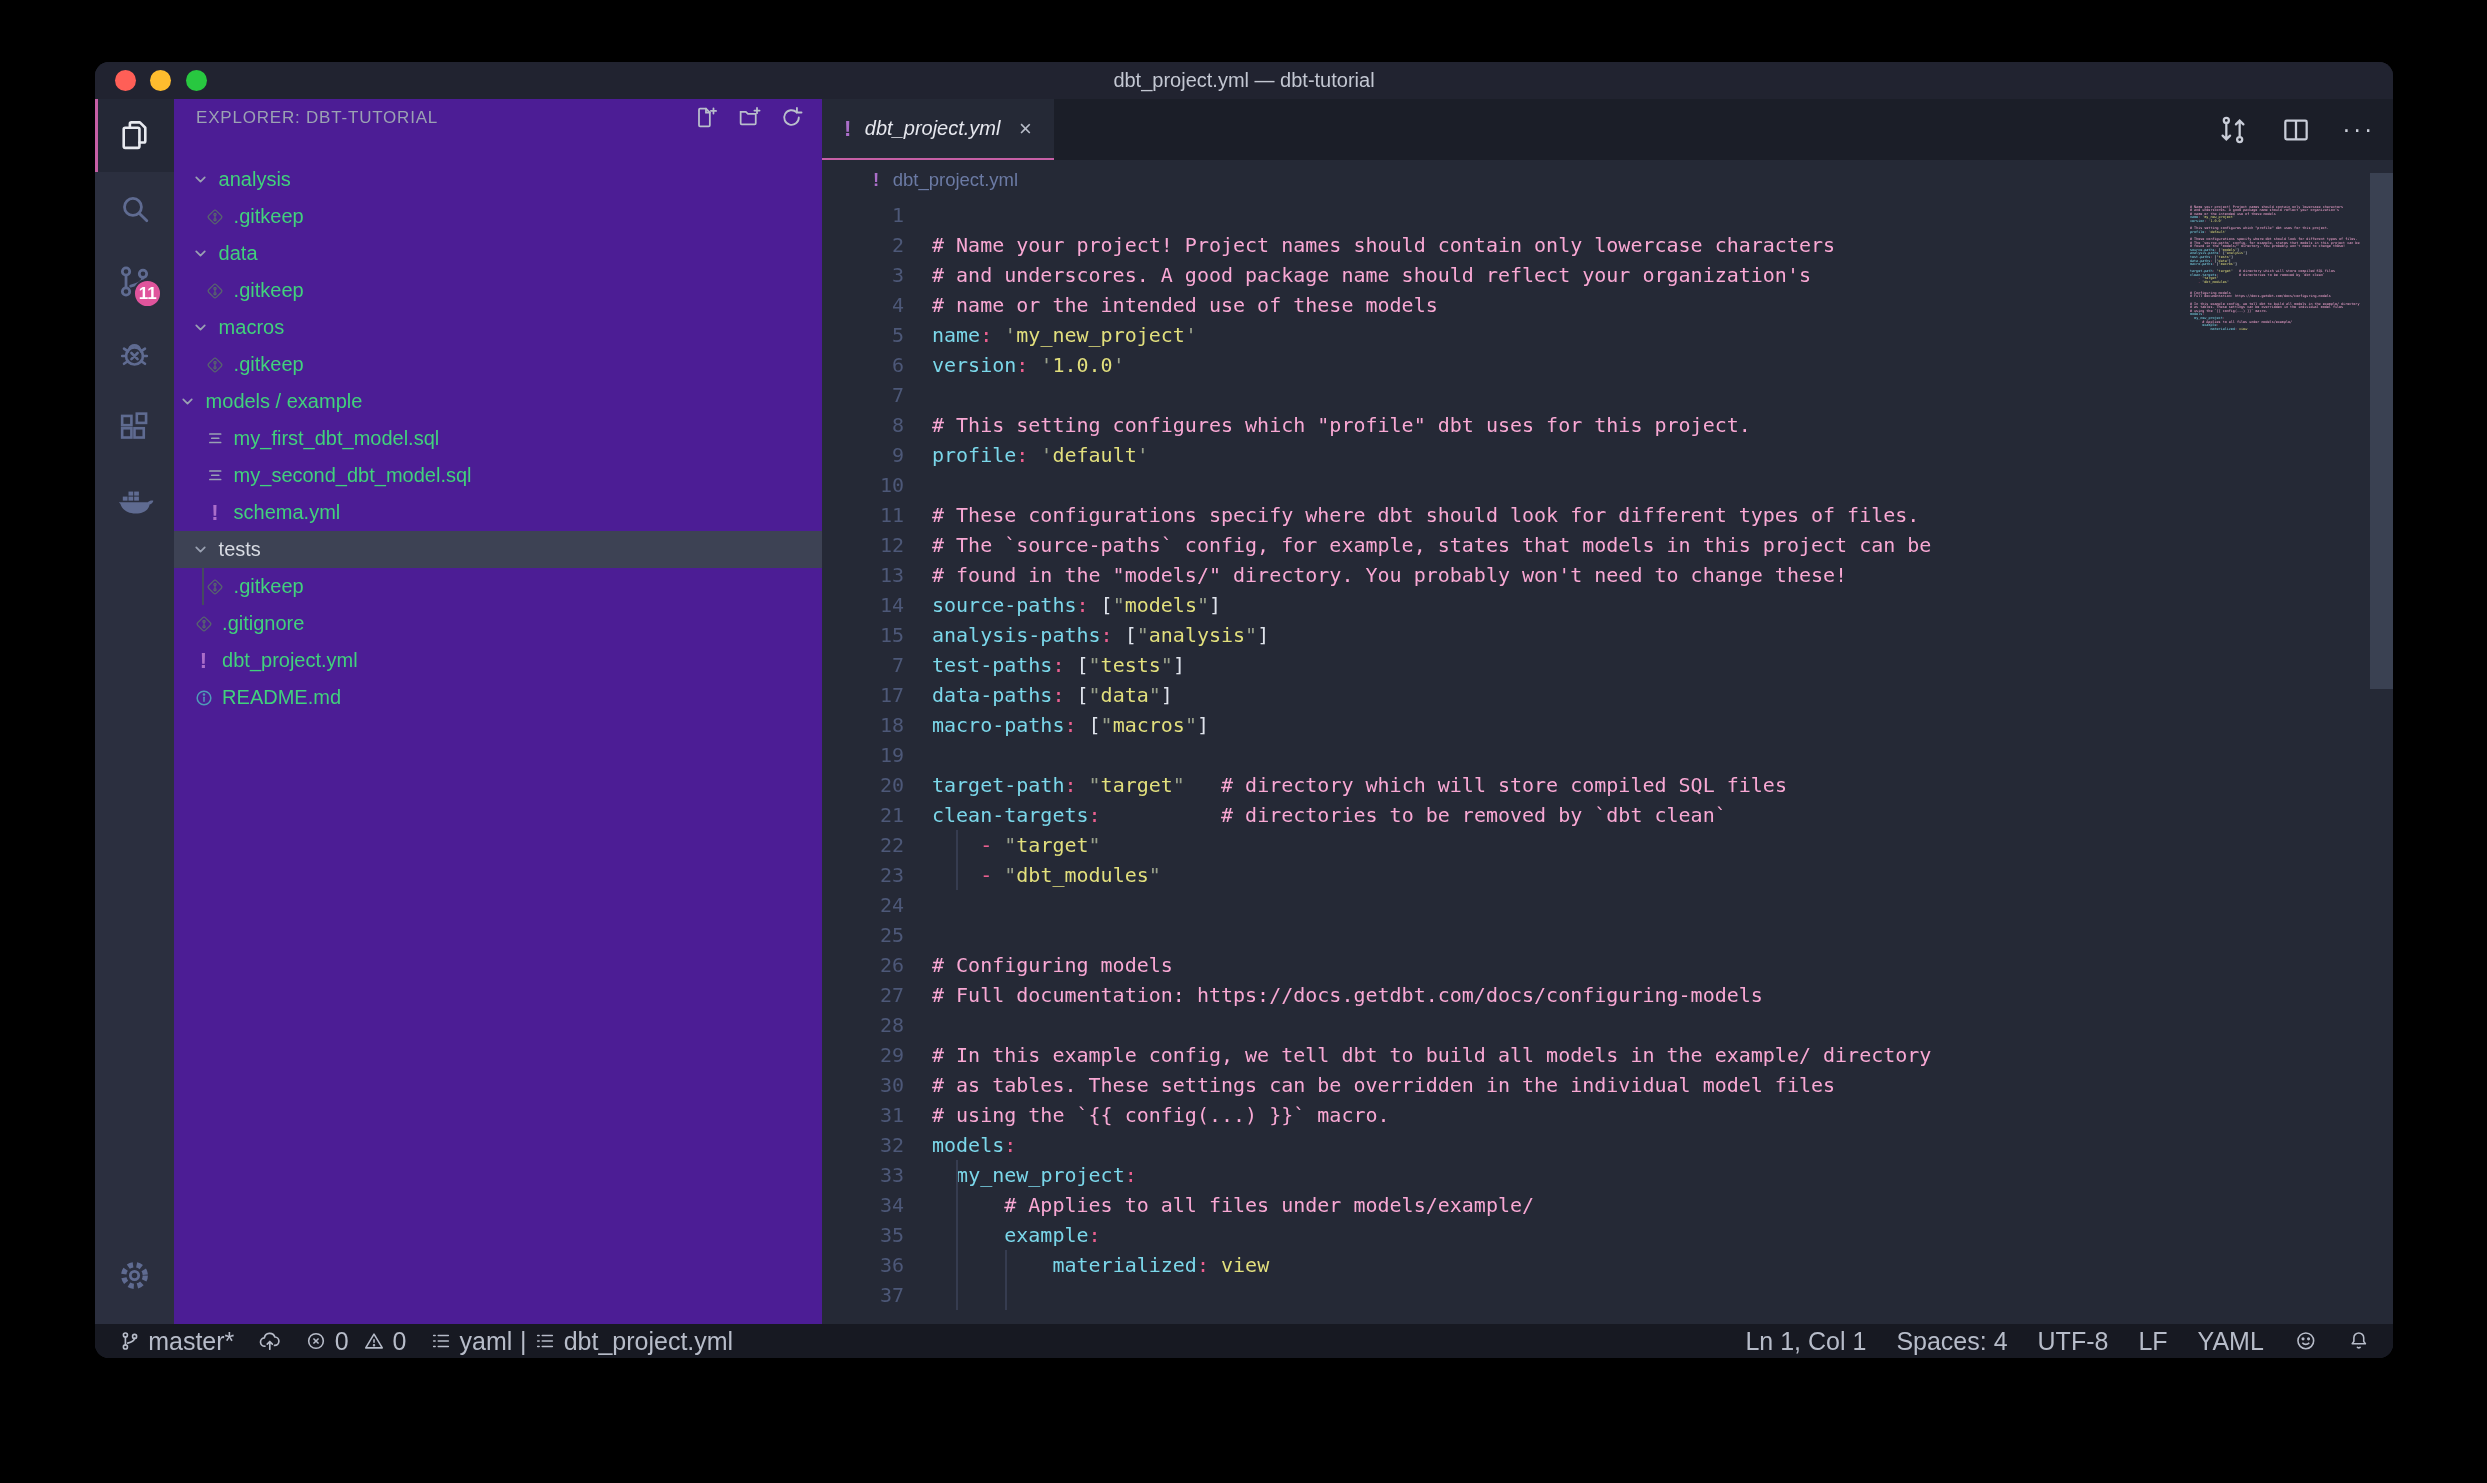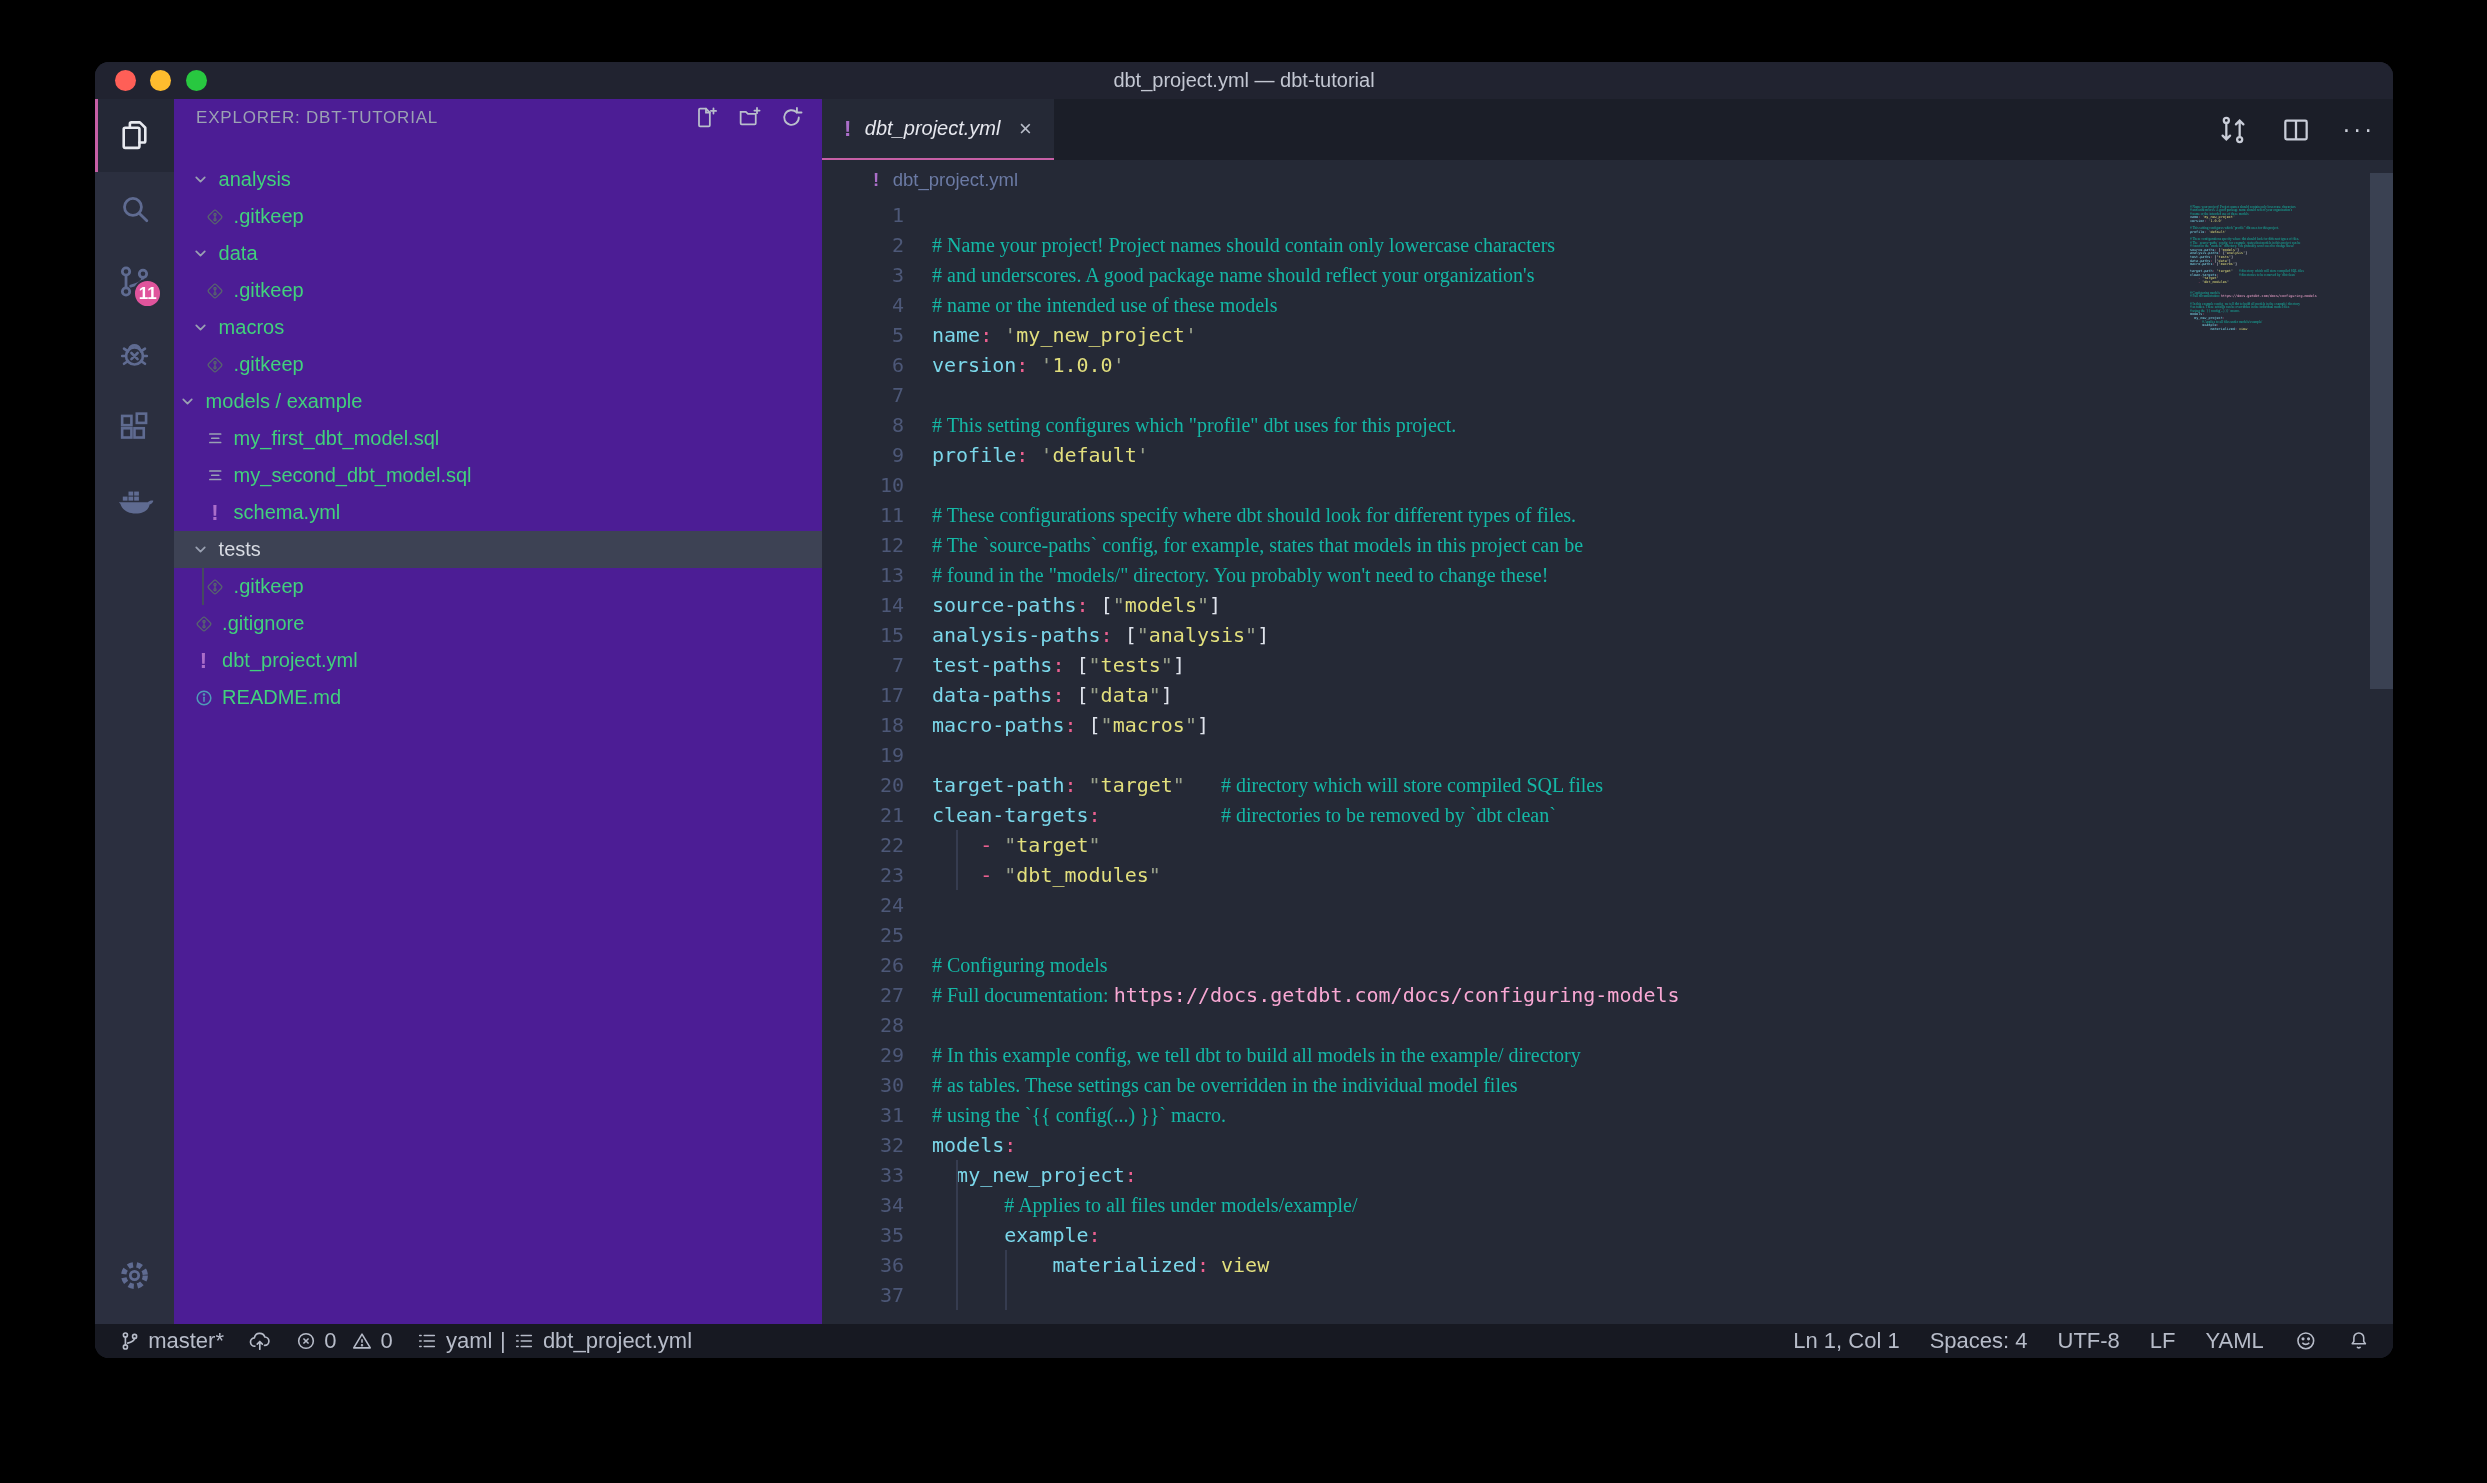--- a/index.html
+++ b/index.html
@@ -45,29 +45,29 @@
   .more-dots{font-size:25px;letter-spacing:2.5px;color:#c9cdd8;}
   .breadcrumb{position:absolute;left:0;top:61px;width:100%;height:40px;display:flex;align-items:center;background:#252936;}
   .bc-warn{margin-left:51px;color:#ab6ec9;font-weight:bold;font-size:18.5px;}
   .bc-label{margin-left:13.5px;color:#6b7aa4;font-size:18.5px;}
   
   .codewrap{position:absolute;left:0;top:101px;width:100%;height:1124px;overflow:hidden;font-family:"DejaVu Sans Mono",monospace;font-size:20px;}
   .code-line{height:30px;line-height:30px;display:flex;}
   .ln{width:82px;text-align:right;color:#4d5878;flex:none;}
   .lc{margin-left:28px;white-space:pre;position:relative;}
   .guide{position:absolute;top:0;bottom:0;width:1.7px;background:#363c50;}
-  .tok-c{color:#14b8a6;font-family:Liberation Serif, serif;} .tok-k{color:#7bd7ea;} .tok-p{color:#ec6090;}
+  .tok-c{color:#f9a8d4;} .tok-k{color:#7bd7ea;} .tok-p{color:#ec6090;}
   .tok-s{color:#e2df7d;} .tok-q{color:#9ba28c;} .tok-b{color:#dfe3ec;}
   .tok-t{color:#c7cde0;} .tok-u{color:#f9a8d4;}
   
   .minimap{position:absolute;right:25px;top:103px;width:179px;height:590px;overflow:hidden;font-family:"DejaVu Sans Mono",monospace;font-size:3.4px;}
   .mm-line{height:3.6px;line-height:3.6px;white-space:pre;}
   .scrollbar{position:absolute;right:0;top:74px;width:23.6px;height:516px;background:rgba(95,104,130,.38);}
   
-  .statusbar{position:absolute;left:0;top:1262px;width:100%;height:34px;background:#171922;display:flex;align-items:center;color:#b7bcc9;font-size:22px;}
+  .statusbar{position:absolute;left:0;top:1262px;width:100%;height:34px;background:#171922;display:flex;align-items:center;color:#b7bcc9;font-size:25px;}
   .sb-left{display:flex;align-items:center;gap:23.6px;margin-left:23.6px;flex:1;}
   .sb-right{display:flex;align-items:center;gap:30px;margin-right:22px;}
   .sitem{display:flex;align-items:center;gap:7.6px;}
   svg{display:block;}
 </style>
 </head>
 <body>
 
 <div class="stage">
   <div class="window">

